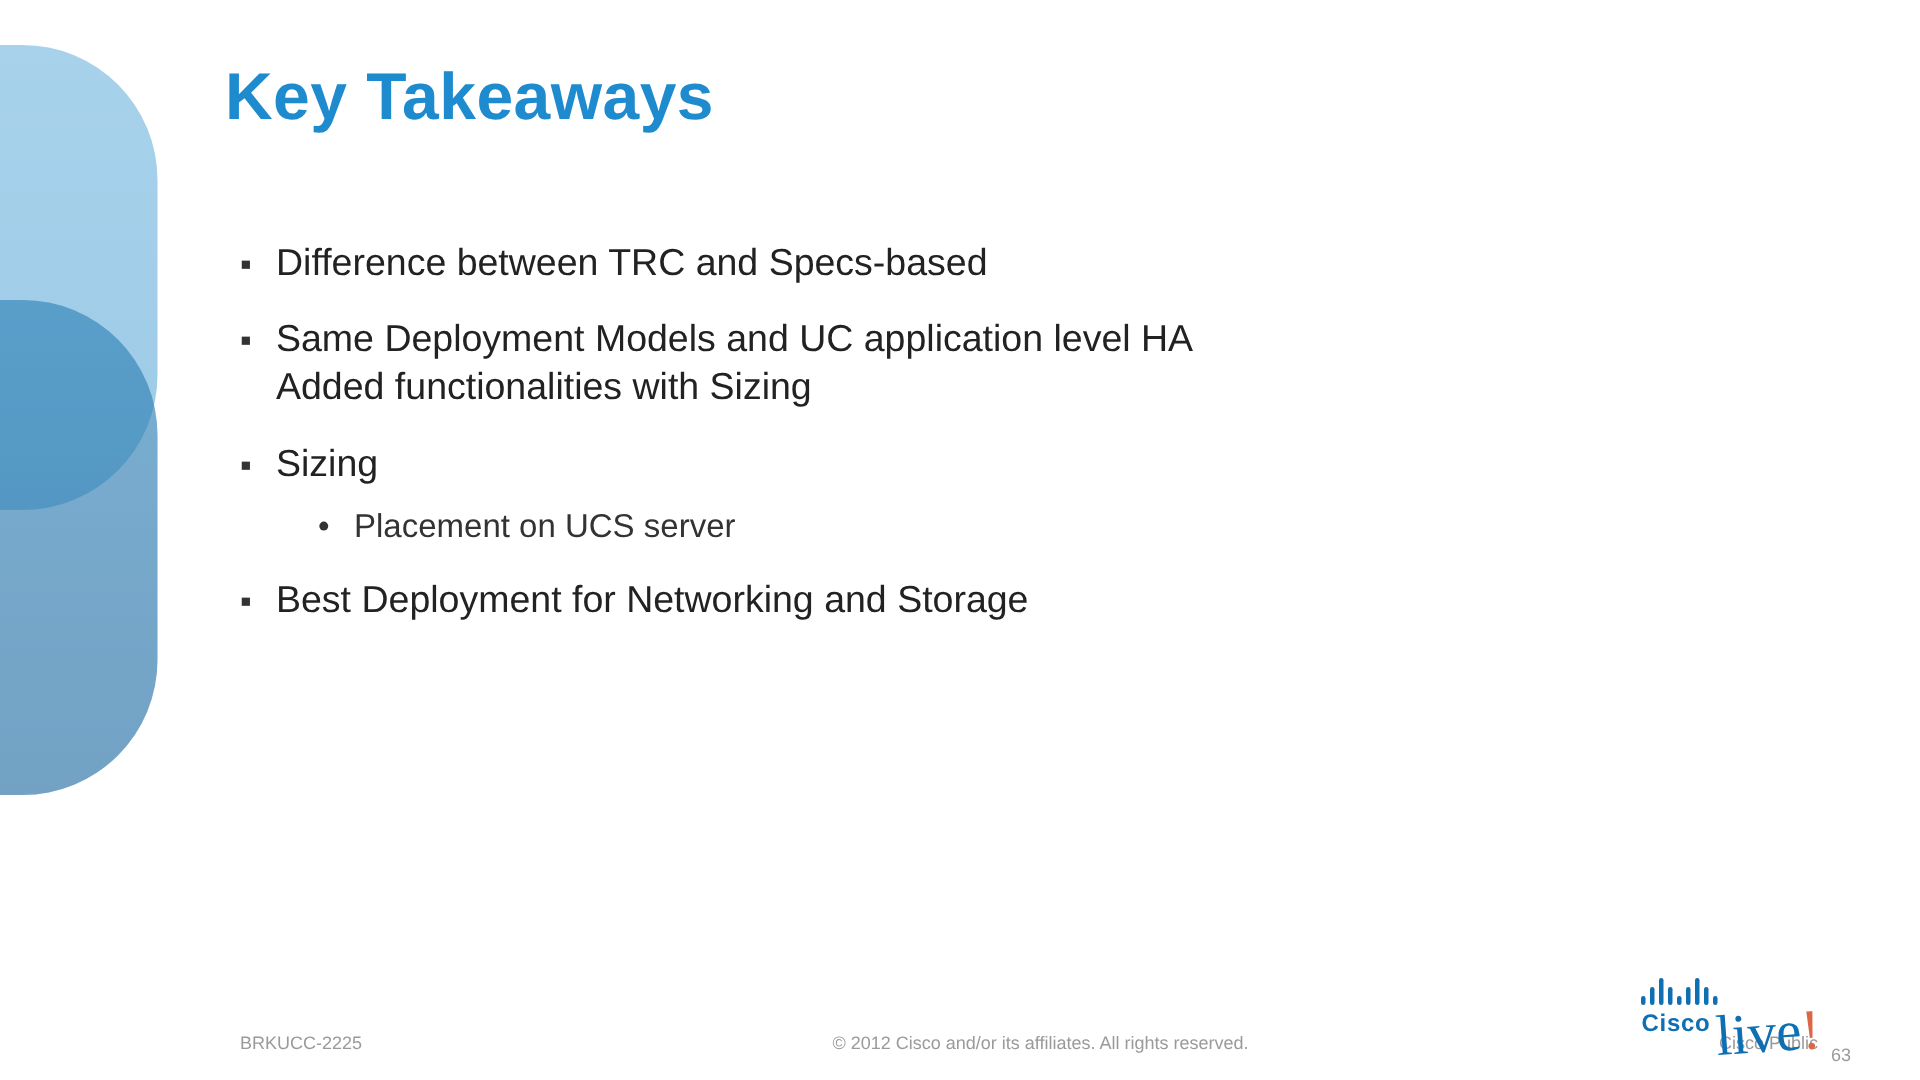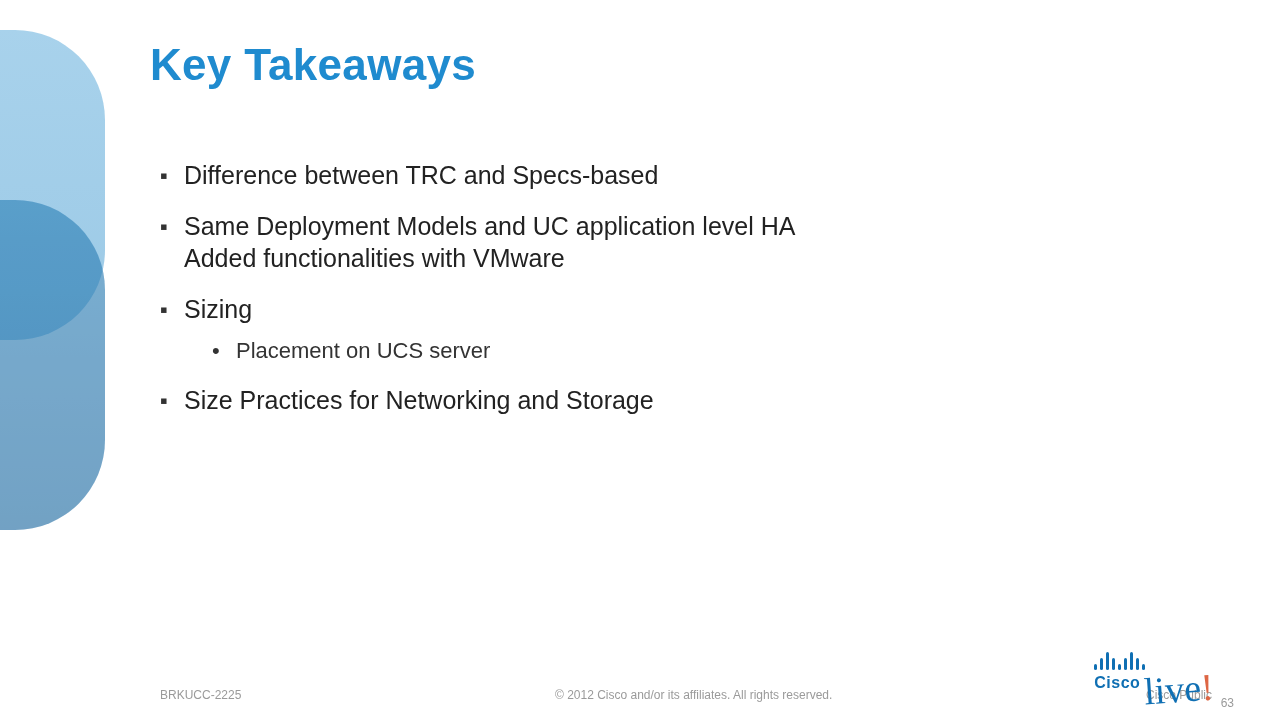--- a/index.html
+++ b/index.html
@@ -76,32 +76,32 @@
   <div class="left-shape two"></div>
 
   <h1 class="title">Key Takeaways</h1>
 
   <ul class="bullets">
     <li>
       <span>Difference between TRC and Specs-based</span>
     </li>
     <li>
       <span>Same Deployment Models and UC application level HA</span>
-      <span class="cont">Added functionalities with VMware</span>
+      <span class="cont">Added functionalities with Sizing</span>
     </li>
     <li>
       <span>Sizing</span>
       <ul class="sublist">
         <li>
           <span>Placement on UCS server</span>
         </li>
       </ul>
     </li>
     <li>
-      <span>Size Practices for Networking and Storage</span>
+      <span>Best Deployment for Networking and Storage</span>
     </li>
   </ul>
 
 
   <div class="footer">
     <span class="code">BRKUCC-2225</span>
     <span class="copyright">© 2012 Cisco and/or its affiliates. All rights reserved.</span>
     <span class="pub">Cisco Public</span>
   </div>
 

